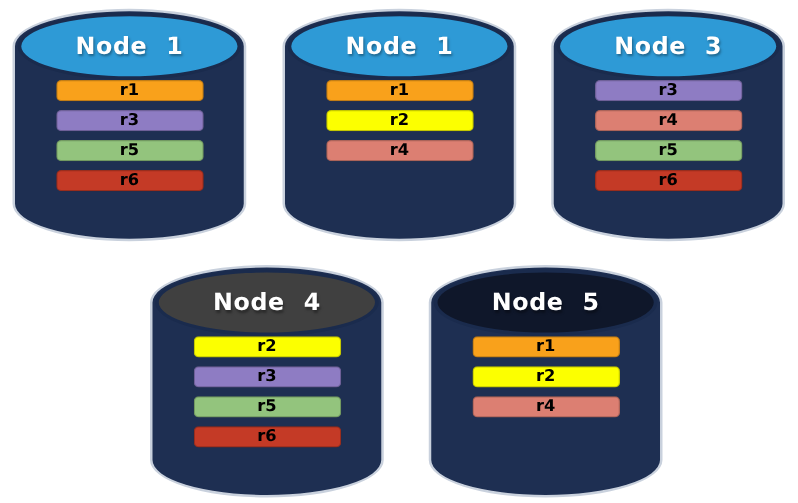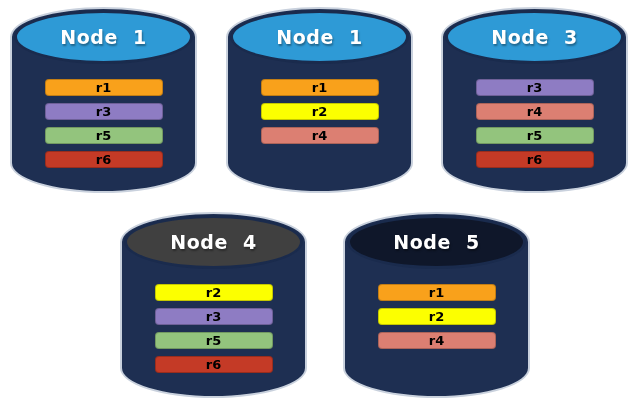--- a/index.html
+++ b/index.html
@@ -33,21 +33,21 @@
     display:flex;align-items:center;justify-content:center;
   }
   .node-label{
     color:#ffffff;
     font-size:19px;font-weight:bold;
     word-spacing:8px;letter-spacing:0.5px;
     text-shadow:1px 2px 2px rgba(0,0,0,0.35);
     user-select:none;
   }
   .bars{
-    position:absolute;top:72px;left:50%;
+    position:absolute;top:57px;left:50%;
     transform:translateX(-50%);
     width:118px;
     display:flex;flex-direction:column;gap:7px;text-align:center;
   }
   .bar{
     height:17px;
     border-radius:4px;
     border:1px solid rgba(0,0,0,0.22);
     box-sizing:border-box;
     display:flex;align-items:center;justify-content:center;

